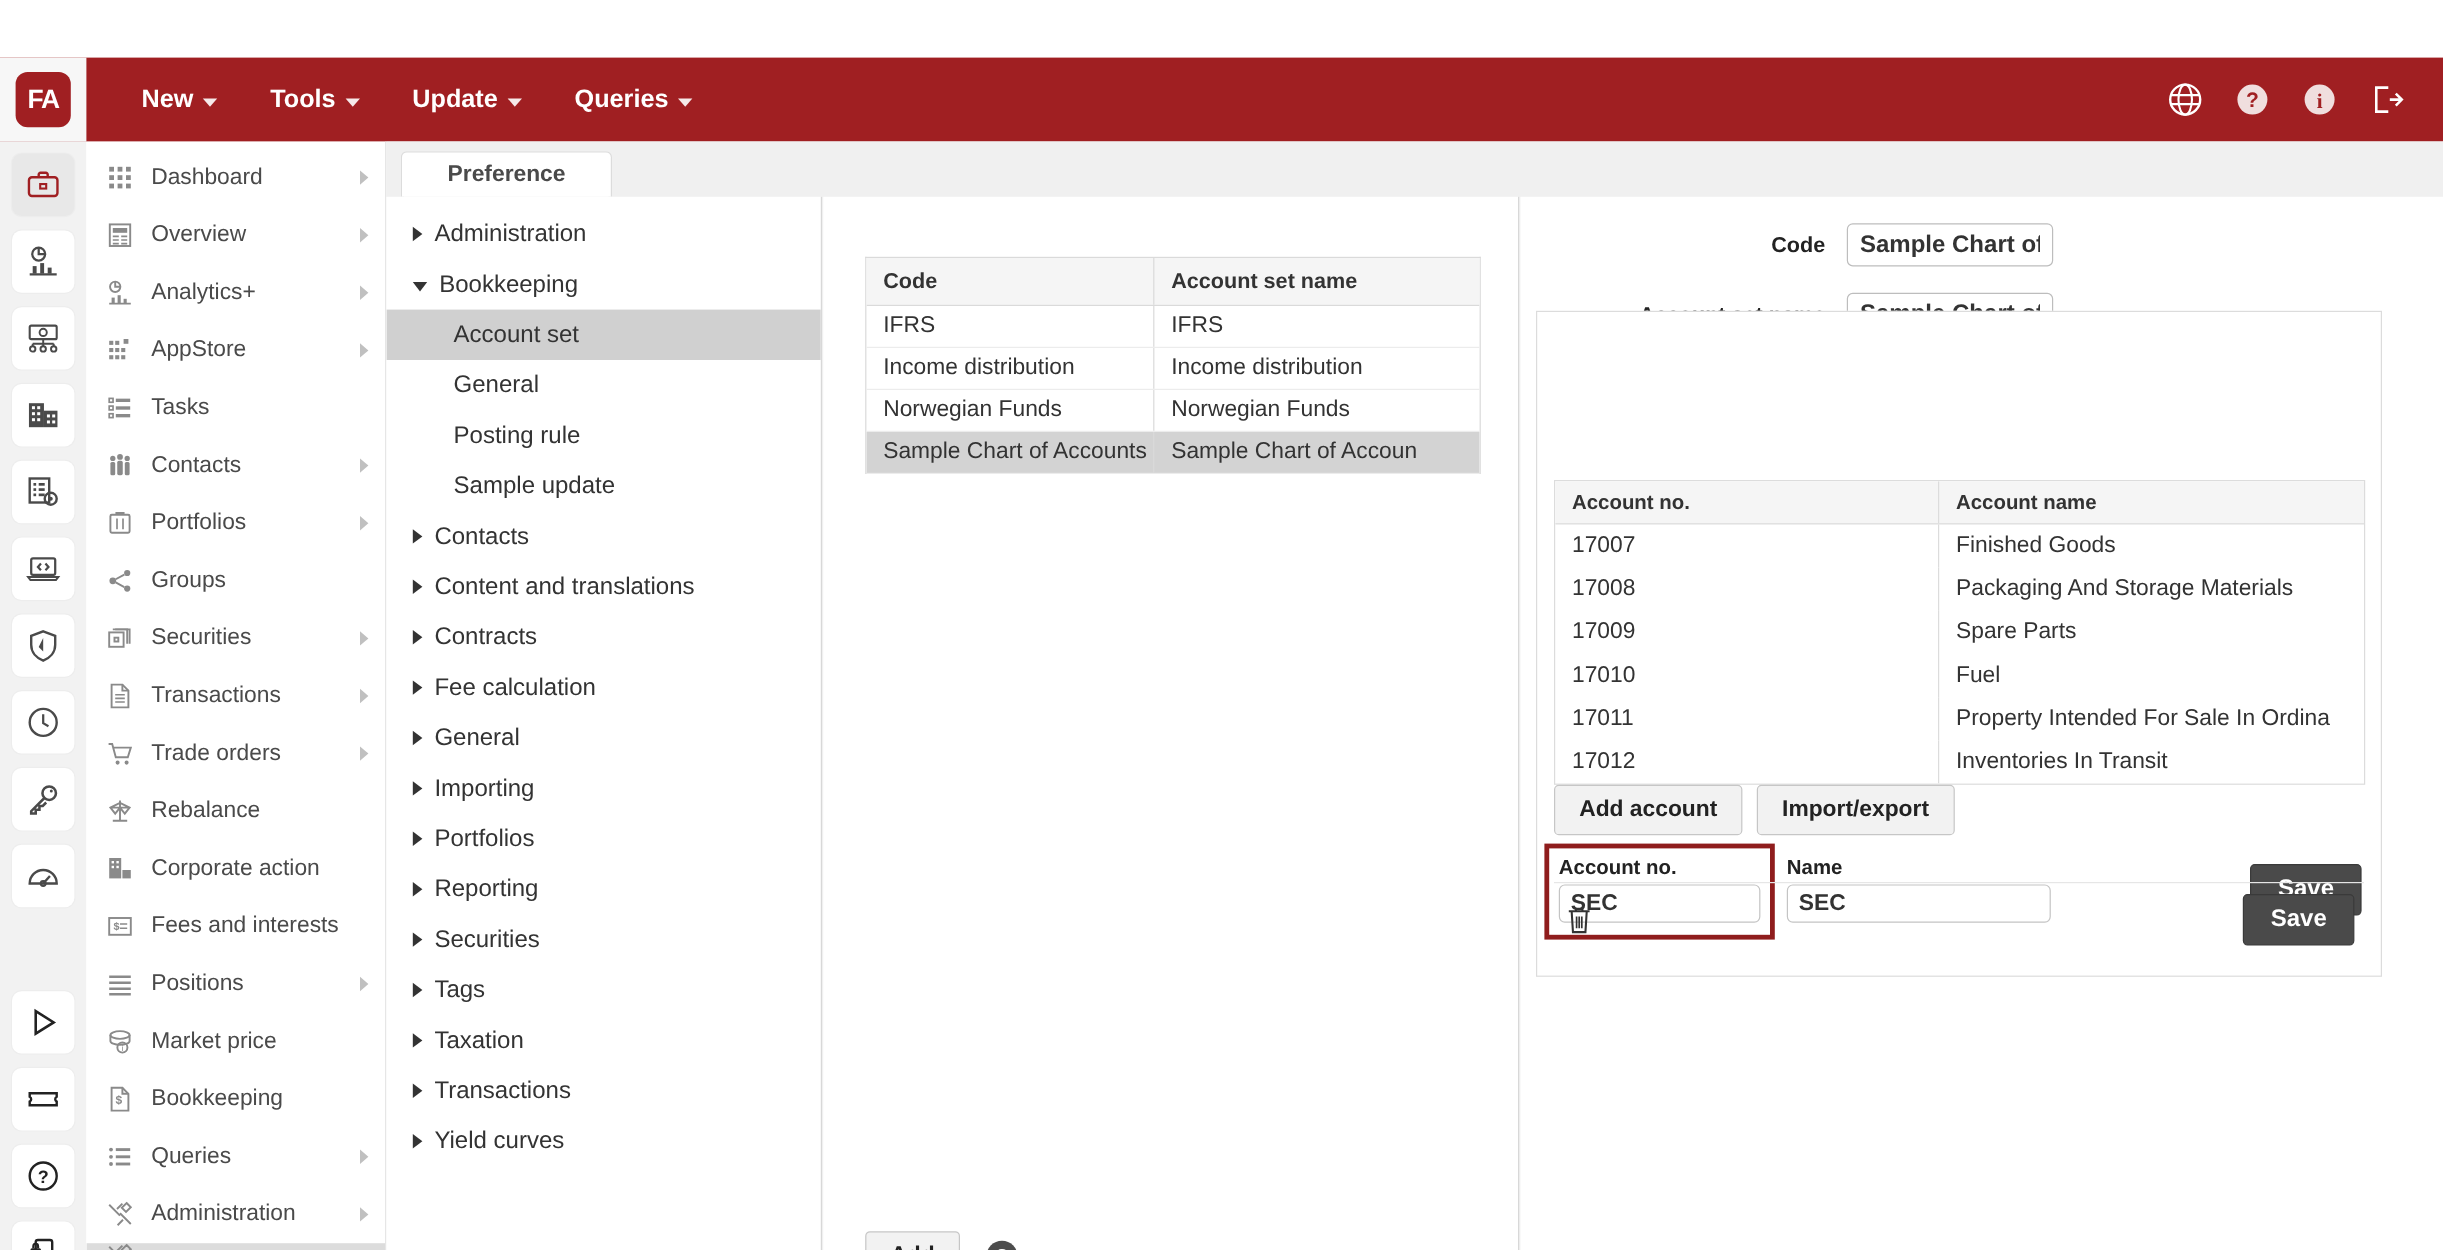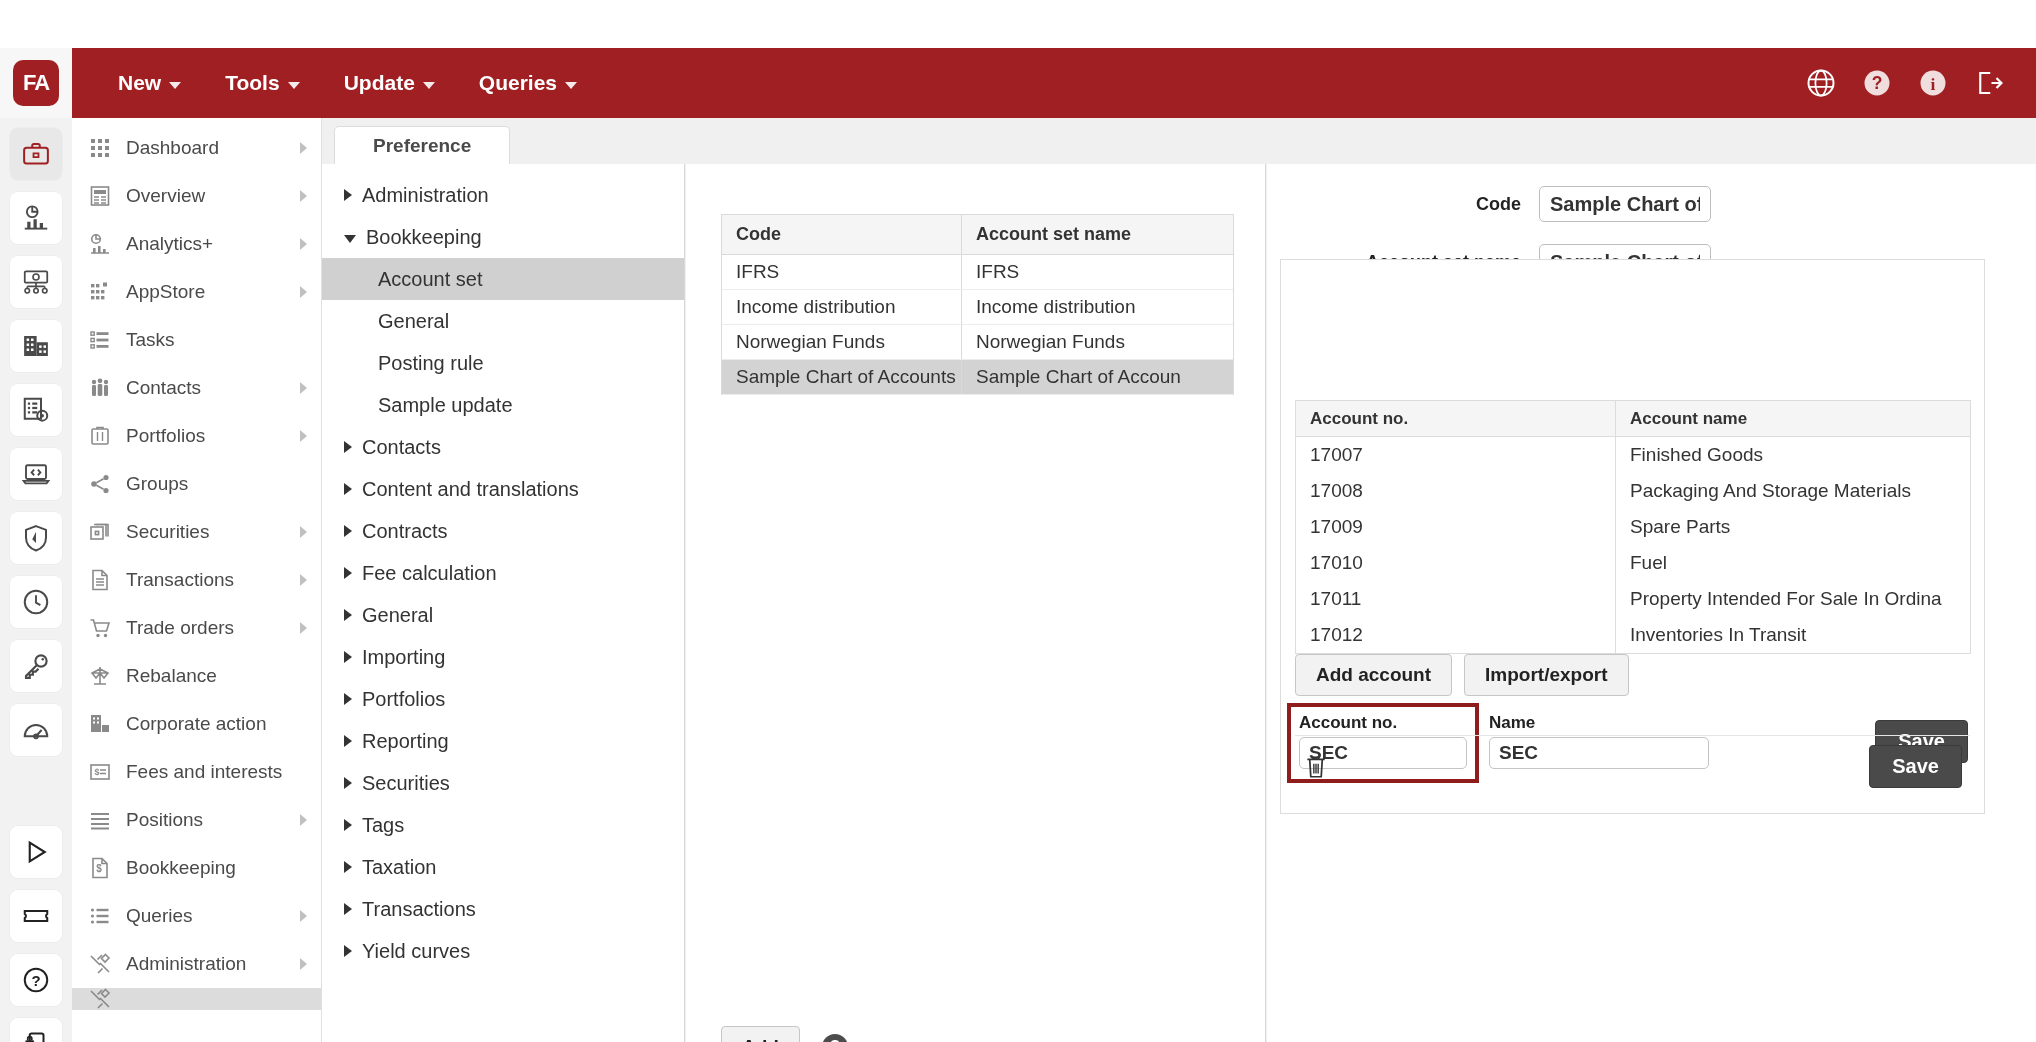--- a/index.html
+++ b/index.html
@@ -697,20 +697,31 @@
         <div class="nav-item">
           <span class="nav-ico">
             <svg viewBox="0 0 24 24">
               <g stroke="#8a8a8a" stroke-width="2.2">
                 <path d="M3 6h18M3 11h18M3 16h18M3 20.5h18"></path>
               </g>
             </svg>
           </span>
           <span class="nav-label">Positions</span>
           <span class="nav-arrow"></span>
+        </div>
+        <div class="nav-item">
+          <span class="nav-ico">
+            <svg viewBox="0 0 24 24">
+              <ellipse cx="12" cy="6.5" rx="8" ry="3.2" fill="none" stroke="#8a8a8a" stroke-width="1.6"></ellipse>
+              <path d="M4 6.5v5c0 1.8 3.6 3.2 8 3.2s8-1.4 8-3.2v-5" fill="none" stroke="#8a8a8a" stroke-width="1.6"></path>
+              <circle cx="14" cy="17" r="4.2" fill="none" stroke="#8a8a8a" stroke-width="1.6"></circle>
+              <text x="14" y="20" font-size="7" text-anchor="middle" fill="#8a8a8a" font-family="Liberation Sans, sans-serif">i</text>
+            </svg>
+          </span>
+          <span class="nav-label">Market price</span>
         </div>
         <div class="nav-item">
           <span class="nav-ico">
             <svg viewBox="0 0 24 24">
               <path d="M5 2.5h9l5 5V21.5H5z" fill="none" stroke="#8a8a8a" stroke-width="1.6"></path>
               <path d="M14 2.5v5h5" fill="none" stroke="#8a8a8a" stroke-width="1.6"></path>
               <text x="11" y="16" font-size="10" font-weight="bold" text-anchor="middle" fill="#8a8a8a" font-family="Liberation Sans, sans-serif">$</text>
             </svg>
           </span>
           <span class="nav-label">Bookkeeping</span>

